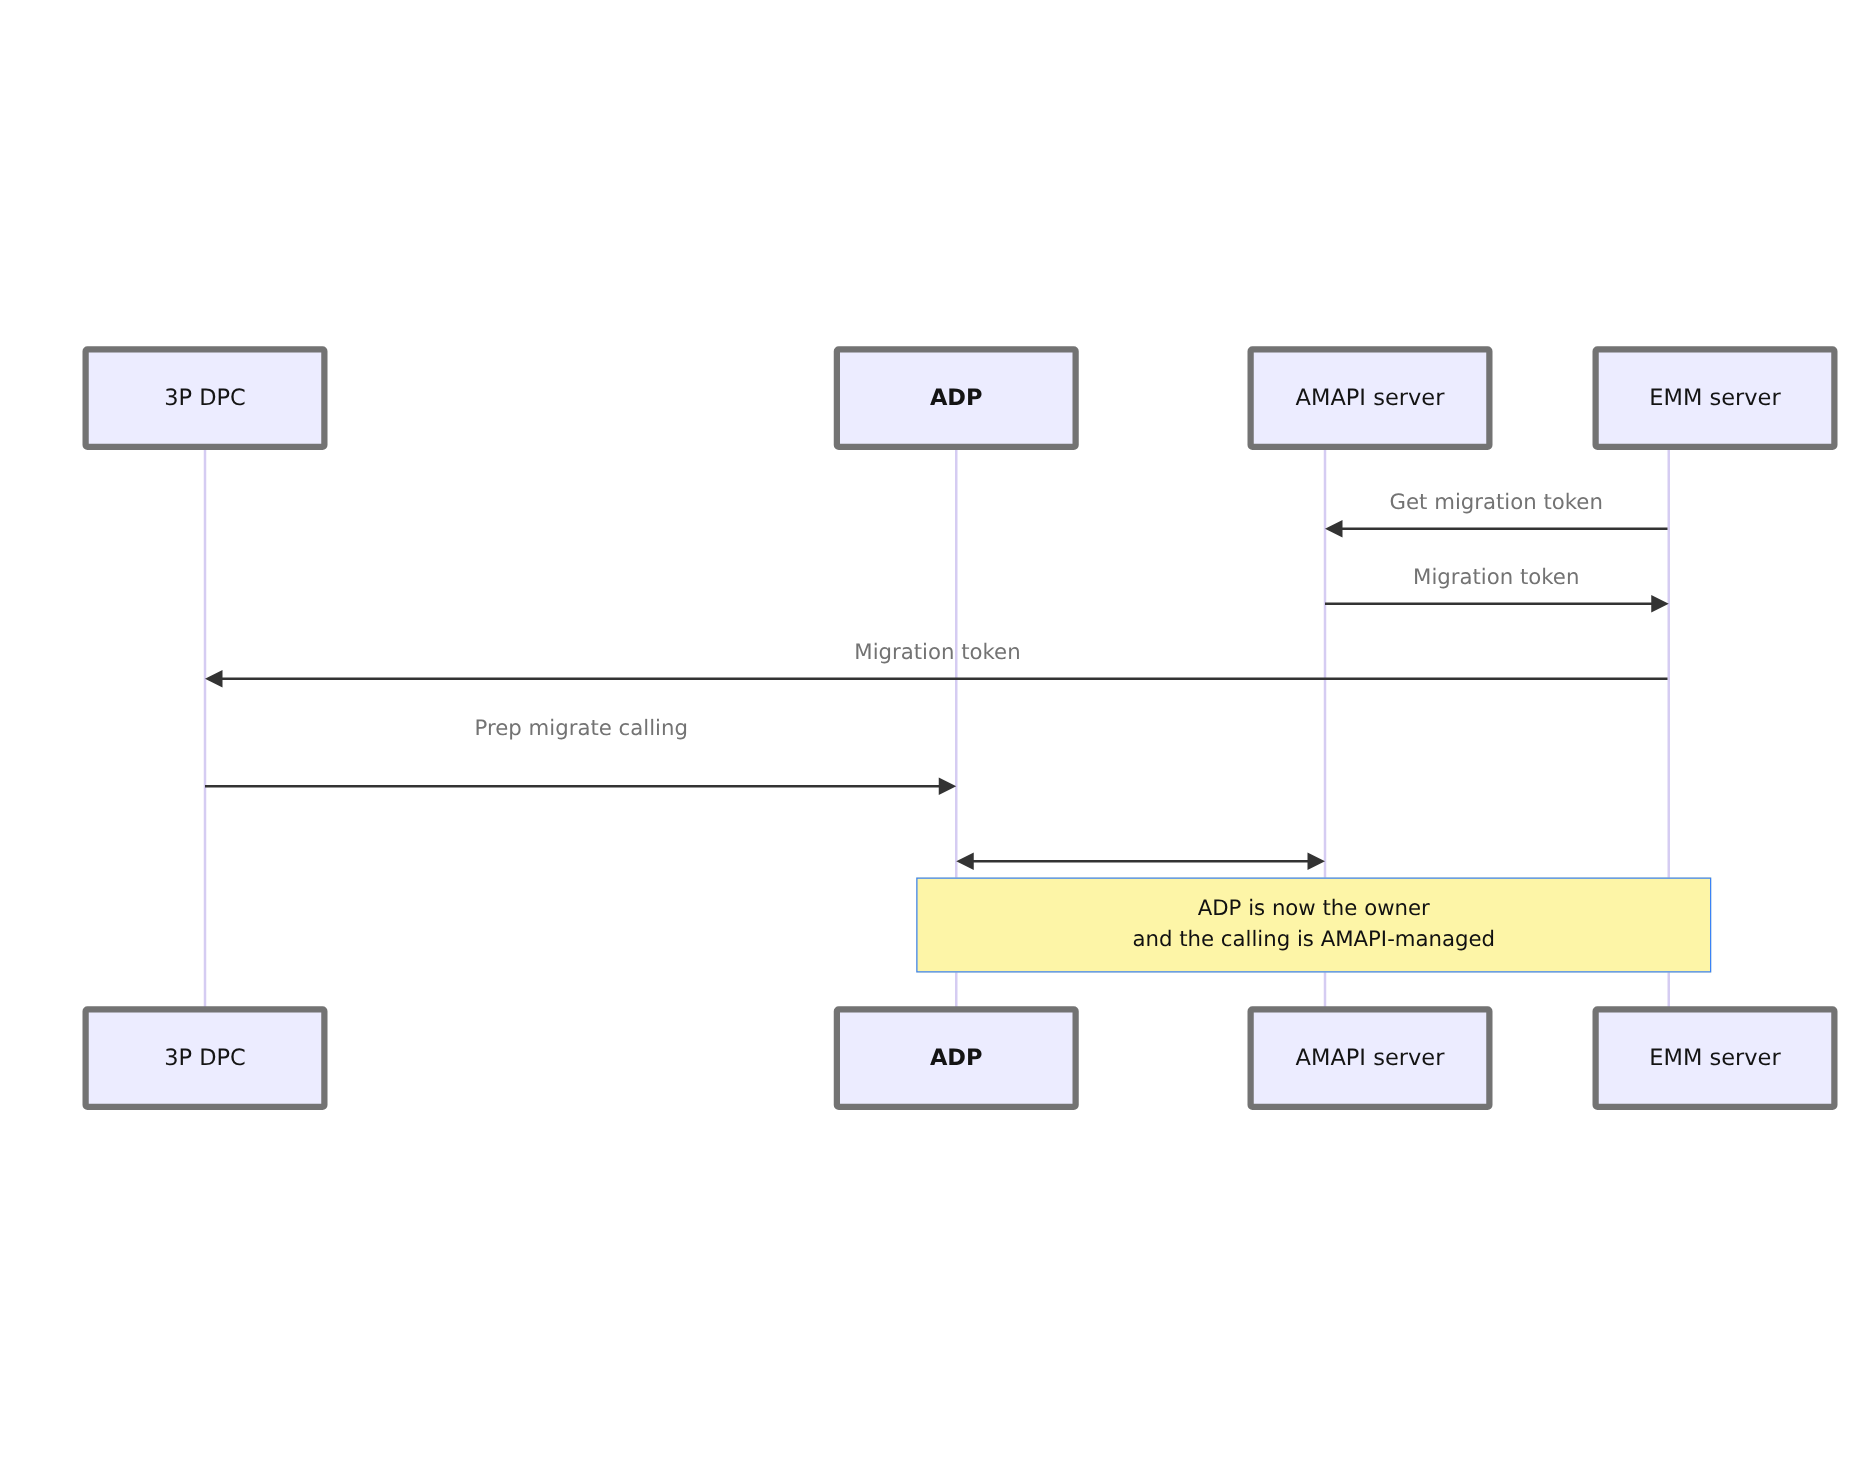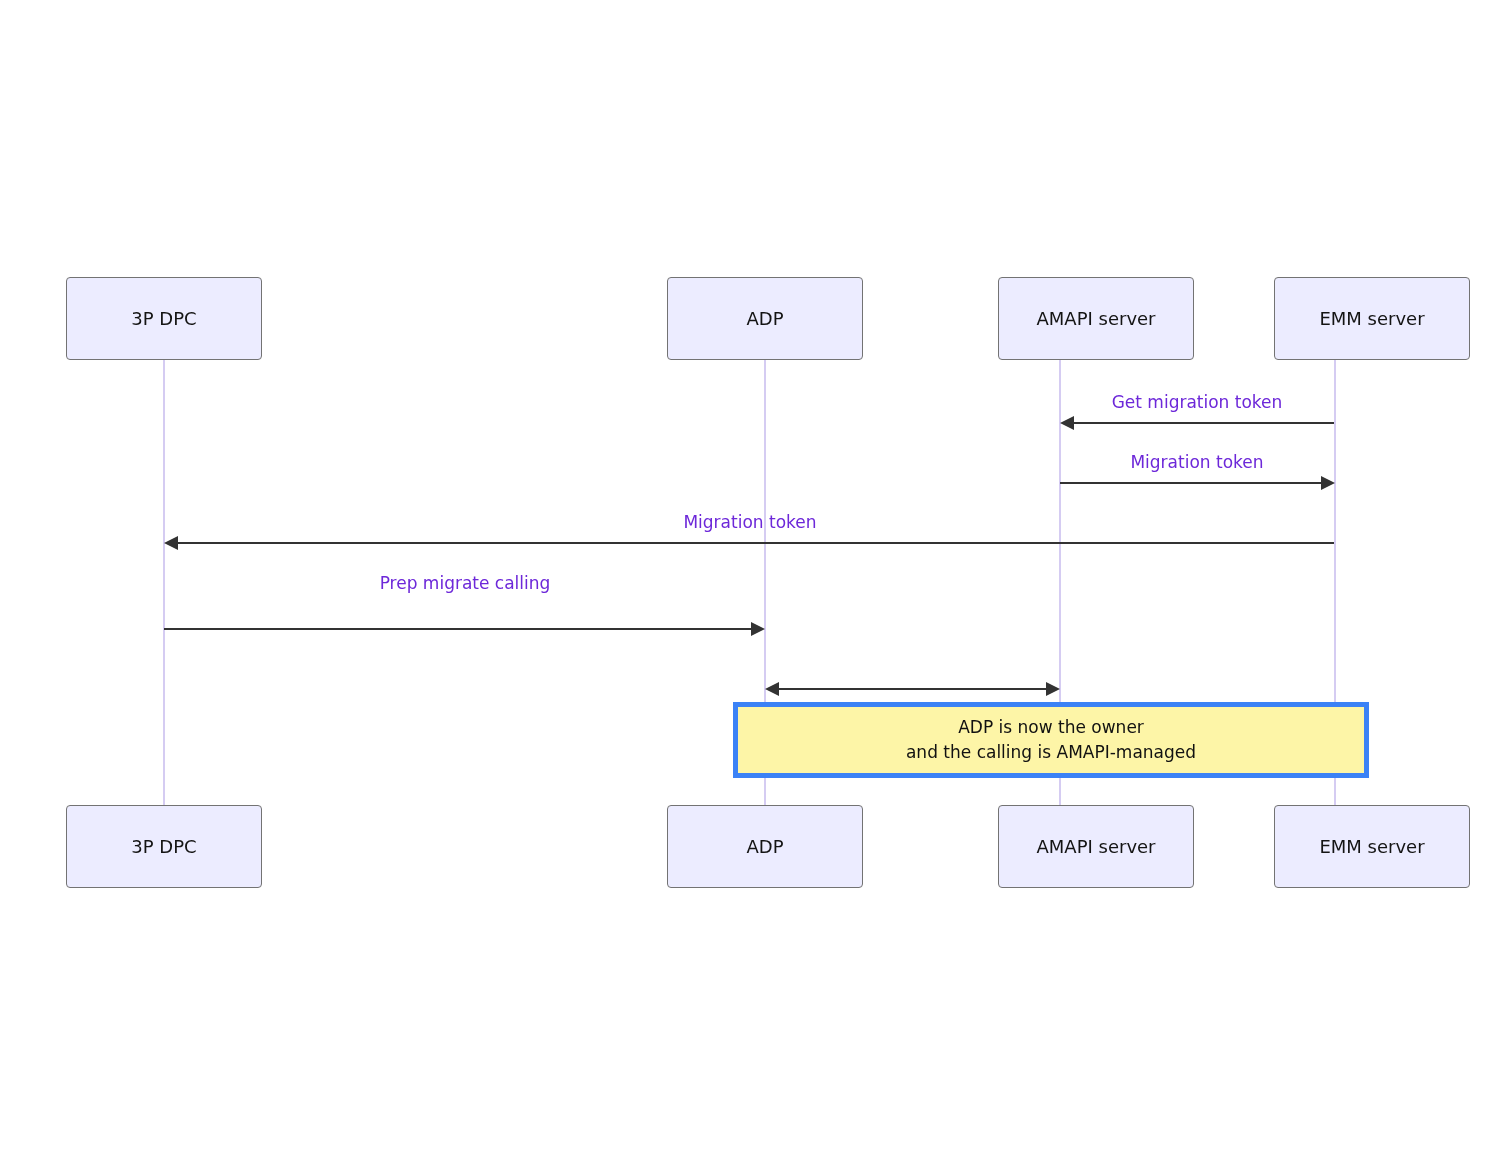--- a/index.html
+++ b/index.html
@@ -22,40 +22,40 @@
     height: 446px;
     width: 2px;
     background: #d5ccf2;
   }
   
   .actor {
     position: absolute;
     width: 196px;
     height: 83px;
     background: #ececff;
-    border: 1px solid #737373;
+    border: 5px solid #737373;
     border-radius: 4px;
     display: flex;
     align-items: center;
     justify-content: center;
     font-size: 18px;
     color: #141414;
     box-sizing: border-box;
   }
   .actor.top { top: 277px; }
   .actor.bottom { top: 805px; }
   .actor.c0 { left: 66px; }
-  .actor.c1 { left: 667px; }
+  .actor.c1 { left: 667px; font-weight: bold; }
   .actor.c2 { left: 998px; text-align: center; }
   .actor.c3 { left: 1274px; }
 
   
   .msg-label {
     position: absolute;
-    color: #6d28d9;
+    color: #737373;
     font-size: 17px;
     text-align: center;
     line-height: 25px;
     white-space: nowrap;
   }
   
   .msg-line {
     position: absolute;
     height: 2px;
     background: #333333;
@@ -72,21 +72,21 @@
   .head.right { border-left: 14px solid #333333; }
 
   
   .note {
     position: absolute;
     left: 733px;
     top: 702px;
     width: 636px;
     height: 76px;
     background: #fdf5a7;
-    border: 5px solid #3b82f6;
+    border: 1px solid #3b82f6;
     box-sizing: border-box;
     display: flex;
     flex-direction: column;
     align-items: center;
     justify-content: center;
     font-size: 17px;
     line-height: 25px;
     color: #111111;
     text-align: center;
   }

